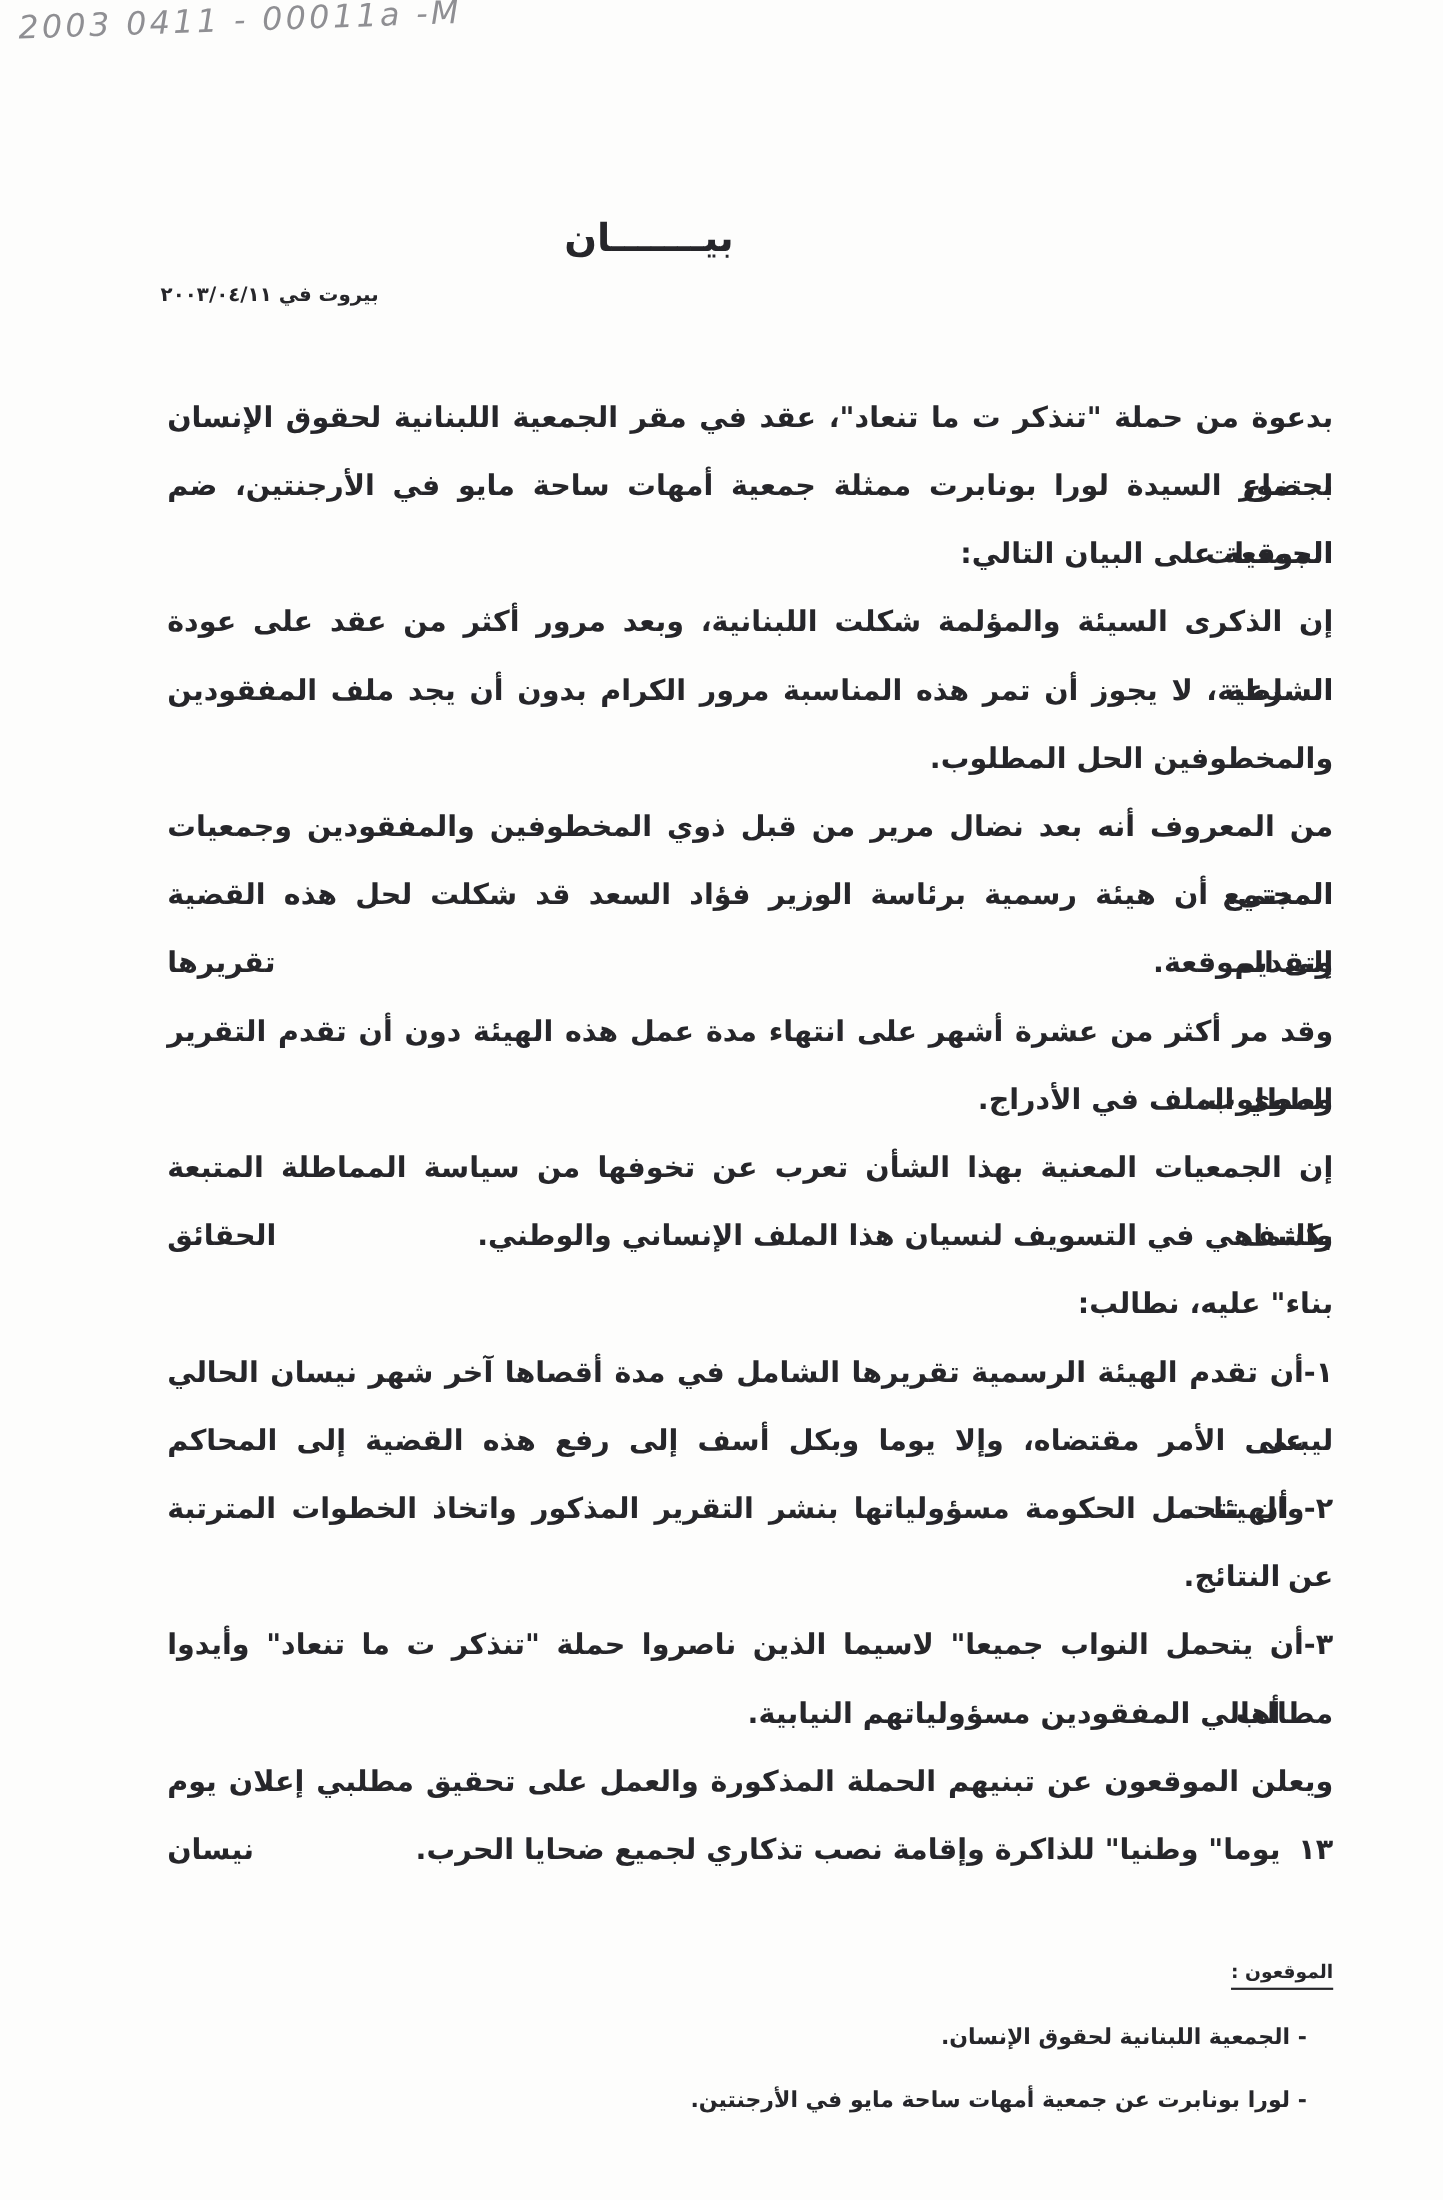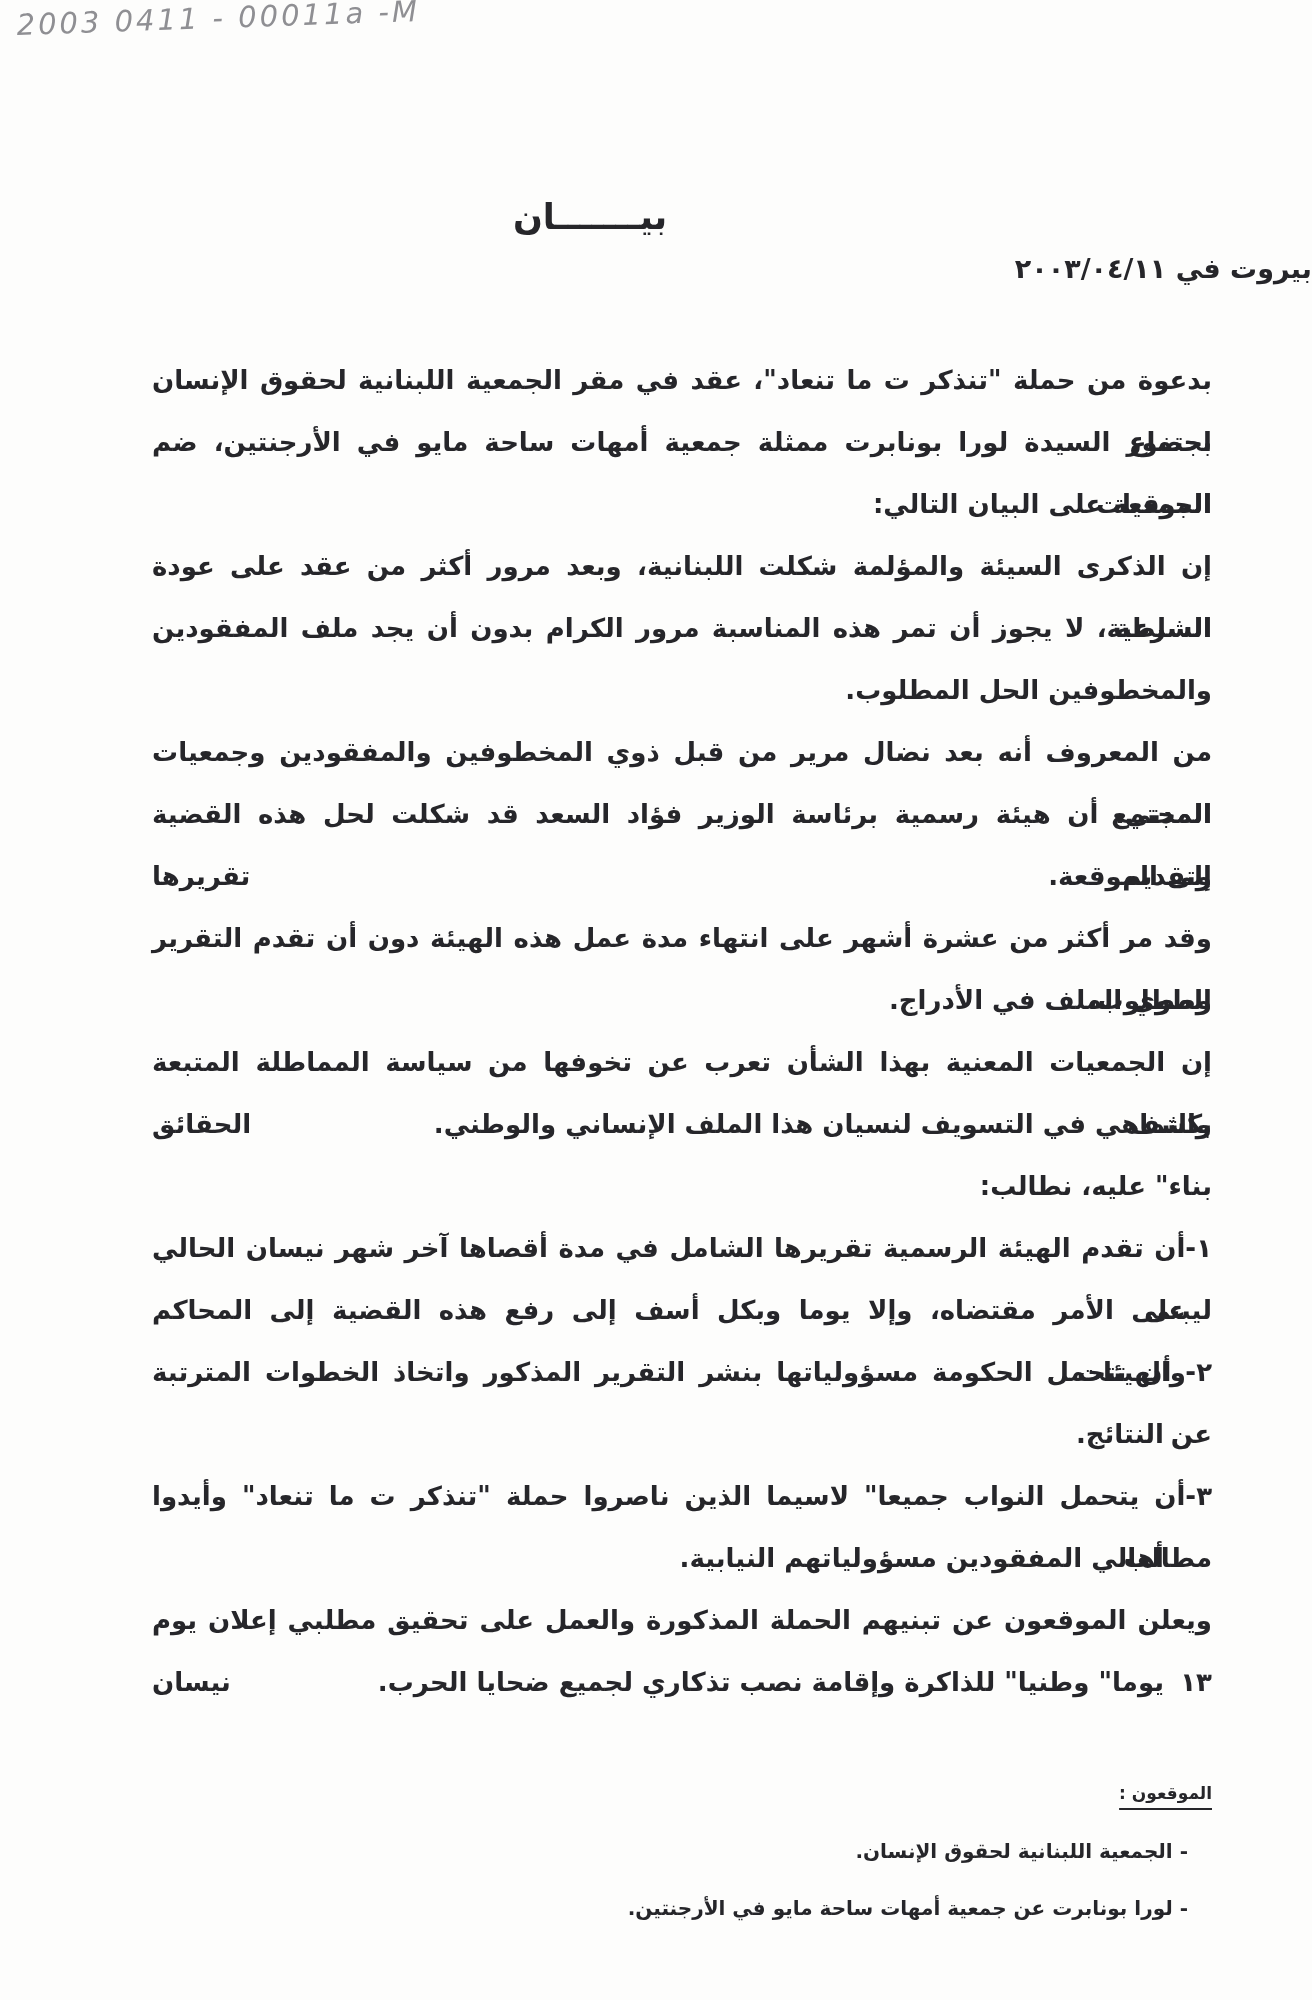--- a/index.html
+++ b/index.html
@@ -34,23 +34,23 @@
     position:relative;
     left:-86px;
     margin-top:176px;
     text-align:center;
     font-size:35px;
     line-height:52px;
     letter-spacing:0;
   }
   .dateline{
     margin-top:4px;
-    text-align:right;
+    text-align:left;
     padding-left:106px;
-    font-size:27px;
+    font-size:18px;
     line-height:44px;
   }
   .body{
     margin:58px 100px 0 112px;
     font-size:26px;
   }
   .line{
     height:62px;
     line-height:62px;
     text-align:justify;

